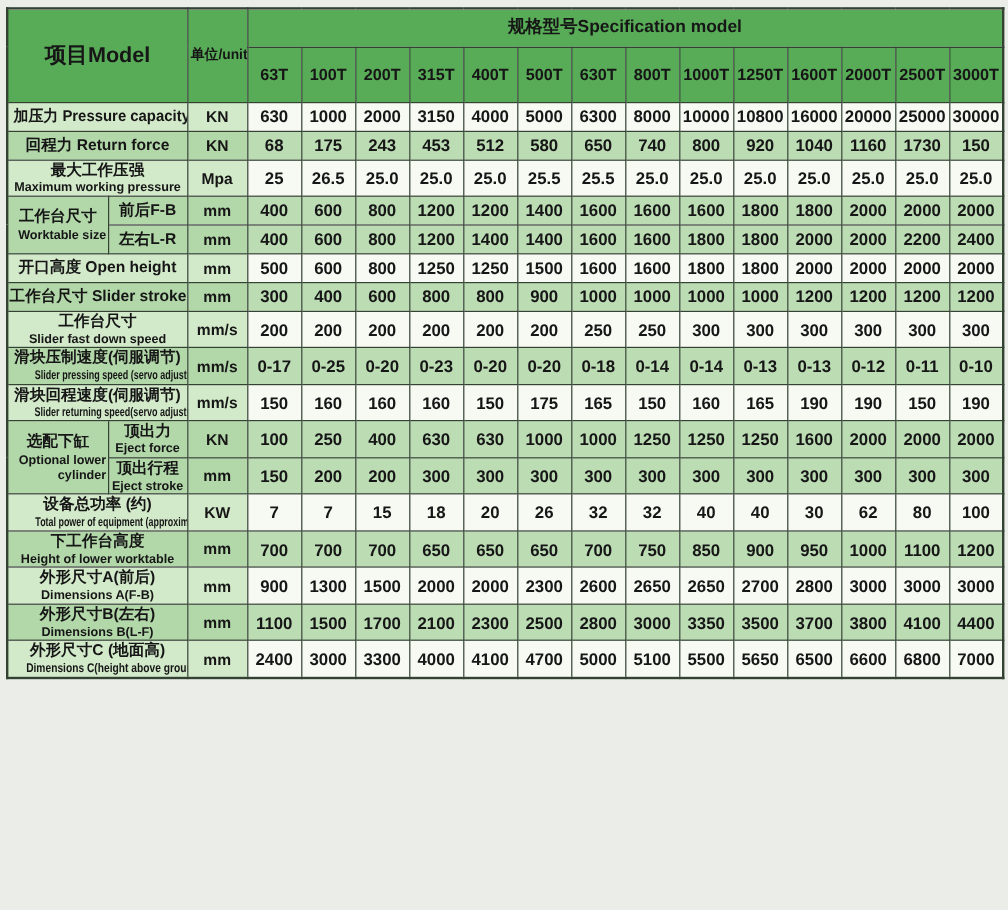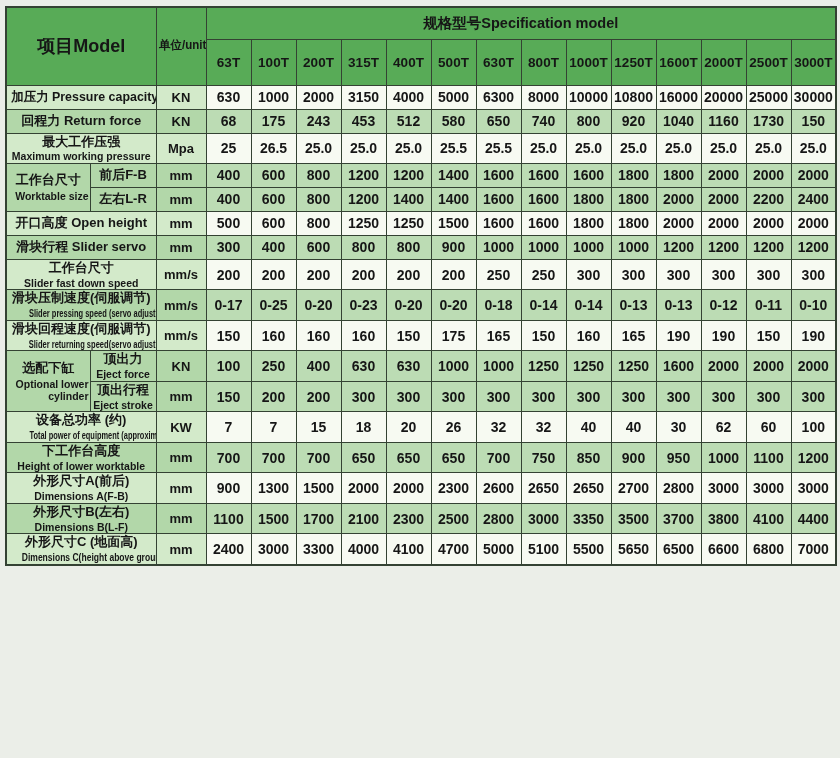--- a/index.html
+++ b/index.html
@@ -221,21 +221,21 @@
           <td class="cell-val">1600</td>
           <td class="cell-val">1800</td>
           <td class="cell-val">1800</td>
           <td class="cell-val">2000</td>
           <td class="cell-val">2000</td>
           <td class="cell-val">2000</td>
           <td class="cell-val">2000</td>
         </tr>
         <tr class="band-green">
           <td class="cell-label" colspan="2">
-            <div class="ln-zh">滑块行程 Slider servo</div>
+            <div class="ln-zh">工作台尺寸 Slider stroke</div>
           </td>
           <td class="cell-unit">mm</td>
           <td class="cell-val">300</td>
           <td class="cell-val">400</td>
           <td class="cell-val">600</td>
           <td class="cell-val">800</td>
           <td class="cell-val">800</td>
           <td class="cell-val">900</td>
           <td class="cell-val">1000</td>
           <td class="cell-val">1000</td>
@@ -366,21 +366,21 @@
           <td class="cell-val">15</td>
           <td class="cell-val">18</td>
           <td class="cell-val">20</td>
           <td class="cell-val">26</td>
           <td class="cell-val">32</td>
           <td class="cell-val">32</td>
           <td class="cell-val">40</td>
           <td class="cell-val">40</td>
           <td class="cell-val">30</td>
           <td class="cell-val">62</td>
-          <td class="cell-val">60</td>
+          <td class="cell-val">80</td>
           <td class="cell-val">100</td>
         </tr>
         <tr class="band-green">
           <td class="cell-label" colspan="2">
             <div class="ln-zh">下工作台高度</div>
             <div class="ln-en">Height of lower worktable</div>
           </td>
           <td class="cell-unit">mm</td>
           <td class="cell-val">700</td>
           <td class="cell-val">700</td>

